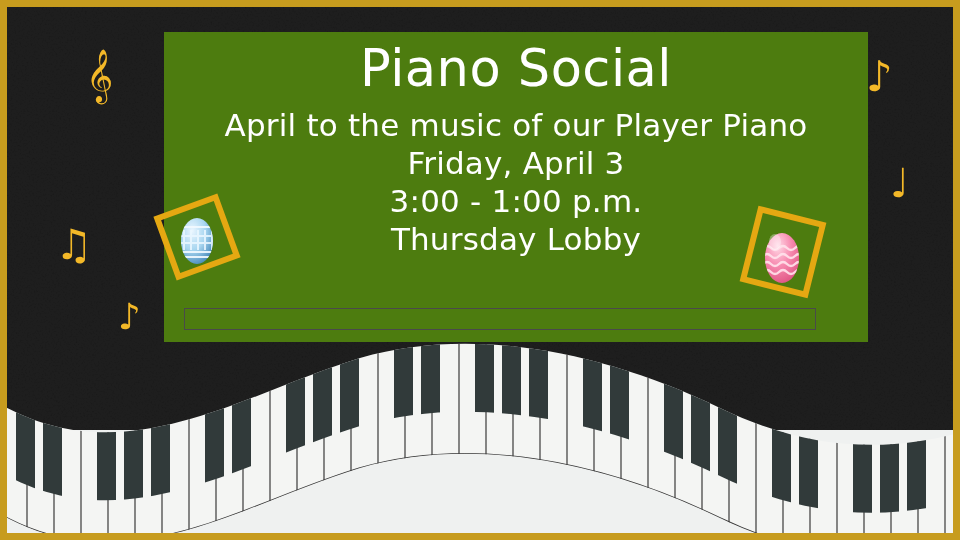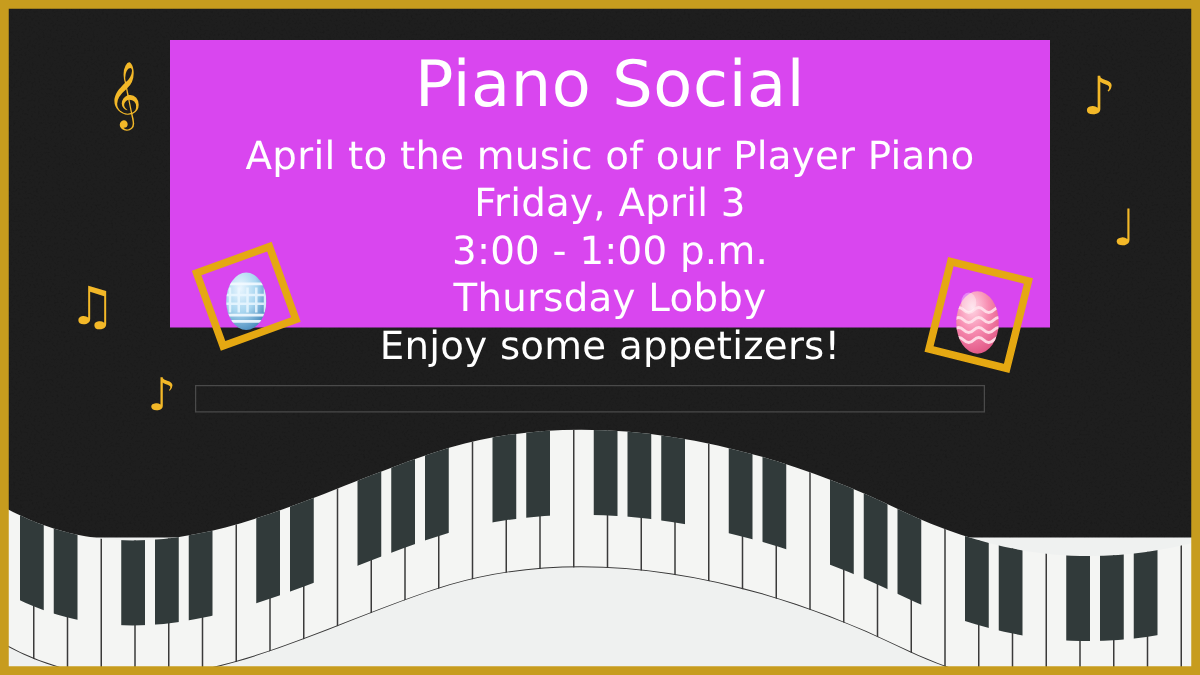--- a/index.html
+++ b/index.html
@@ -19,22 +19,22 @@
   .dark-bg{
     position:absolute;left:0;top:0;width:960px;height:430px;
     background:#1e1e1e;
     z-index:1;
   }
   .speckles{position:absolute;left:0;top:0;width:960px;height:430px;z-index:2;opacity:.85;}
   
   .keyboard-wrap{position:absolute;left:0;top:330px;width:960px;height:210px;z-index:10;}
   
   .panel{
-    position:absolute;left:136px;top:32px;width:704px;height:230px;
-    background:#d946ef;z-index:20;
+    position:absolute;left:164px;top:32px;width:704px;height:310px;
+    background:#4d7c0f;z-index:20;
   }
   .panel-title{
     position:absolute;left:0;top:6px;width:100%;
     text-align:center;color:#ffffff;
     font-size:51px;font-weight:400;letter-spacing:.5px;
     line-height:62px;
   }
   .panel-body{
     position:absolute;left:0;top:74px;width:100%;
     text-align:center;color:#ffffff;
@@ -190,21 +190,20 @@
     </svg>
   </div>
 
   <div class="panel">
     <div class="panel-title">Piano Social</div>
     <div class="panel-body">
       <div>April to the music of our Player Piano</div>
       <div>Friday, April 3</div>
       <div>3:00 - 1:00 p.m.</div>
       <div>Thursday Lobby</div>
-      <div>Enjoy some appetizers!</div>
     </div>
     <div class="text-placeholder"></div>
   </div>
 
   <div class="egg-deco" style="left:150px;top:190px;width:92px;height:100px;">
     <svg class="egg-frame" width="92" height="100" viewBox="0 0 92 100">
       <rect x="16" y="16" width="62" height="62" fill="none" stroke="#E5A812" stroke-width="6" transform="rotate(-20 47 47)"></rect>
     </svg>
     <svg style="position:absolute;left:24px;top:18px;" width="46" height="60" viewBox="0 0 46 60">
       <defs>

